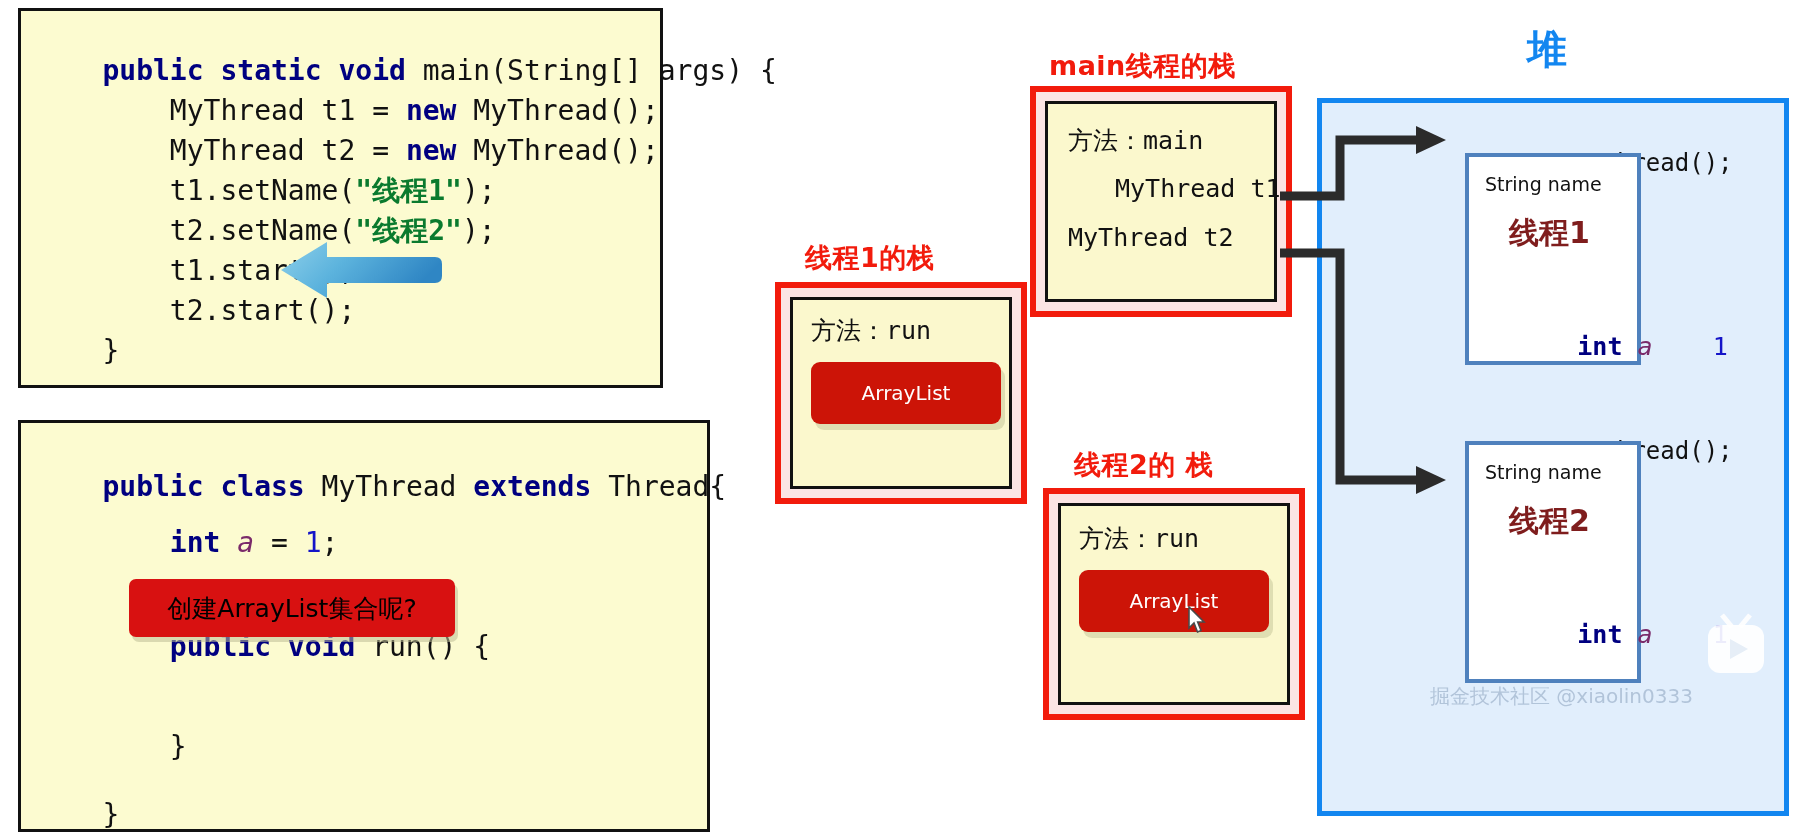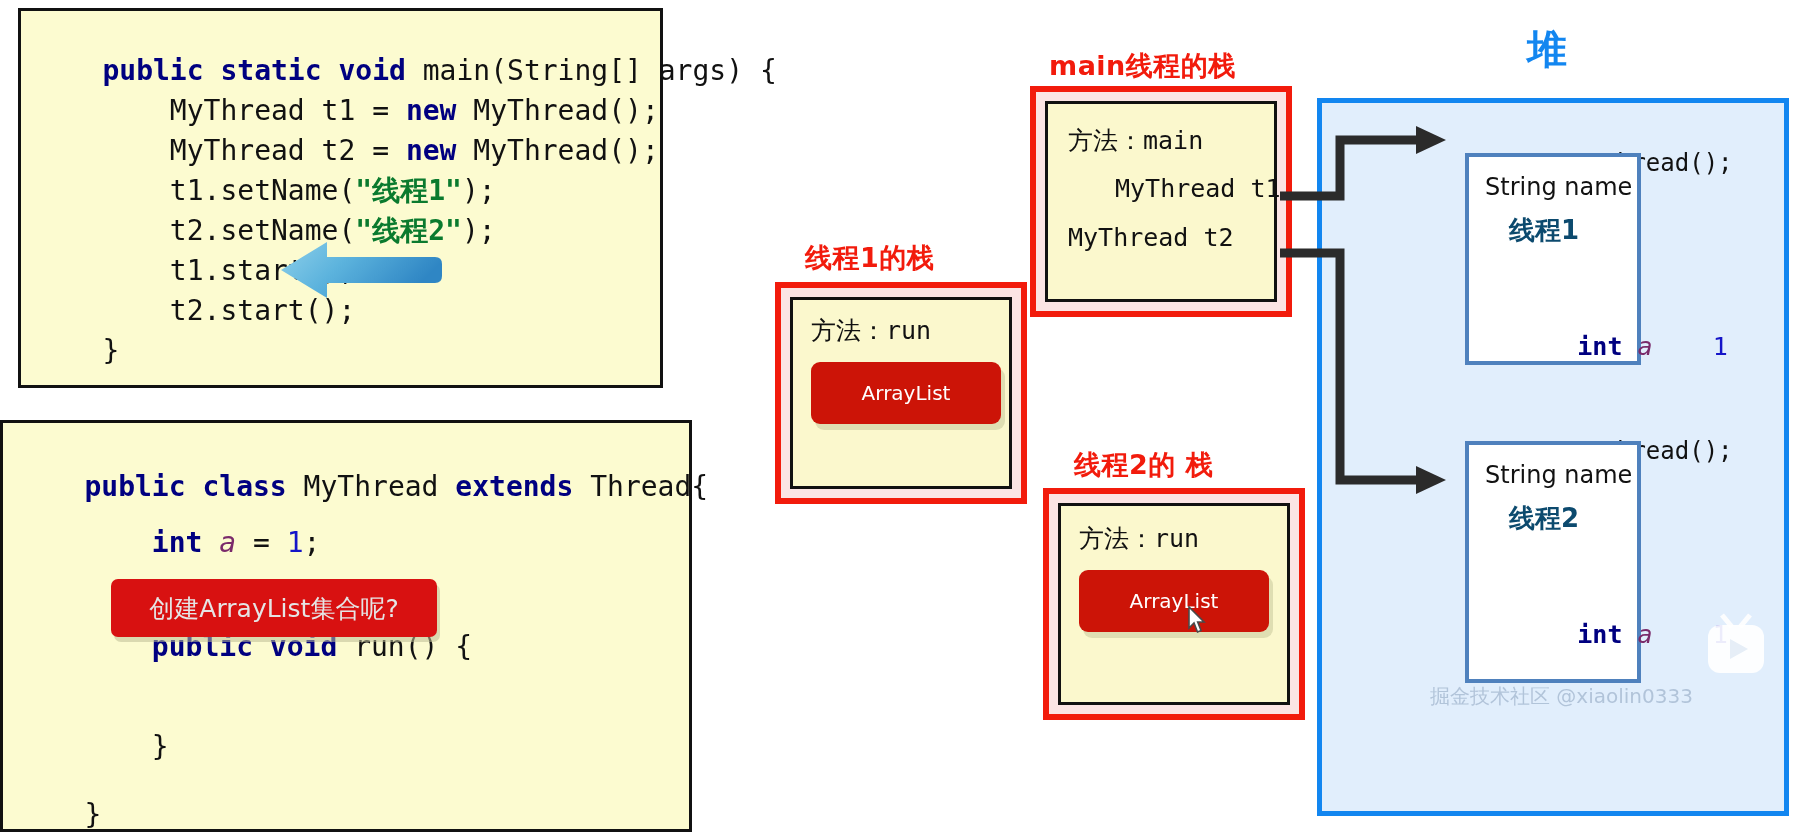--- a/index.html
+++ b/index.html
@@ -29,21 +29,21 @@
   .num{color:#1414c8;}
 
   
   .bluearrow{position:absolute;}
 
   
   .redlabel{
     position:absolute;
     background:#d81111;
     border-radius:7px;
-    color:#e5e5e5;
+    color:#000000;
     font-size:25px;
     display:flex;align-items:center;justify-content:center;
     box-shadow:3px 5px 0 rgba(190,190,150,.55);
     font-family:"DejaVu Sans","Liberation Sans",sans-serif;
   }
 
   
   .stack-title{
     position:absolute;
     color:#f21b0c;
@@ -108,22 +108,22 @@
     position:absolute;
     border:4px solid #4f81bd;
     background:#ffffff;
     box-sizing:border-box;
   }
   .obj-field{
     position:absolute;
     white-space:pre;
     color:#111111;
   }
-  .obj-name{font-size:24px;font-family:"DejaVu Sans","Liberation Sans",sans-serif;}
-  .obj-val{font-size:26px;color:#0c4a6e;font-weight:bold;
+  .obj-name{font-size:19px;font-family:"DejaVu Sans","Liberation Sans",sans-serif;}
+  .obj-val{font-size:30px;color:#7f1d1d;font-weight:bold;
            font-family:"DejaVu Sans","Liberation Sans",sans-serif;}
   .obj-int{font-size:25px;font-family:"DejaVu Sans Mono","Liberation Mono",monospace;}
 
   
   .wm-text{
     position:absolute;
     font-size:20px;
     color:rgba(120,145,175,.45);
     white-space:nowrap;
   }
@@ -164,21 +164,21 @@
       <linearGradient id="bg1" x1="0" y1="0" x2="1" y2="0.35">
         <stop offset="0" stop-color="#8ed0ea"></stop>
         <stop offset="0.45" stop-color="#5cb3dd"></stop>
         <stop offset="1" stop-color="#2f86c4"></stop>
       </linearGradient>
     </defs>
     <path d="M2,31 L48,3 L48,18 L156,18 Q163,18 163,25 L163,37 Q163,44 156,44 L48,44 L48,59 Z" fill="url(#bg1)"></path>
   </svg>
 </div>
 
-<div class="codebox" style="left:0;top:420px;width:692px;height:412px;">
+<div class="codebox" style="left:18px;top:420px;width:692px;height:412px;">
   <div class="code-line abs" style="left:14px;top:22px;">
     <span class="kw">public class </span><span>MyThread </span><span class="kw">extends </span><span>Thread{</span>
   </div>
   <div class="code-line abs" style="left:14px;top:78px;">
     <span class="kw">    int </span><span class="var">a</span><span> = </span><span class="num">1</span><span>;</span>
   </div>
   <div class="code-line abs" style="left:14px;top:128px;">
     <span class="ann">    @Override</span>
   </div>
   <div class="code-line abs" style="left:14px;top:182px;">

